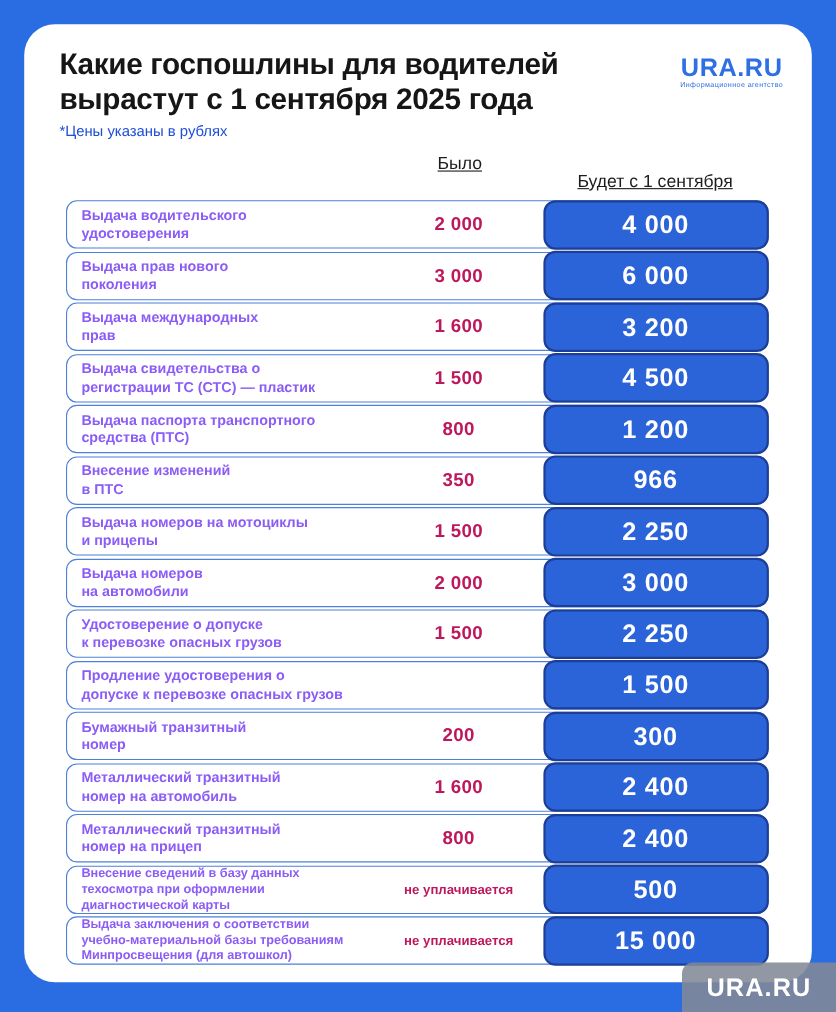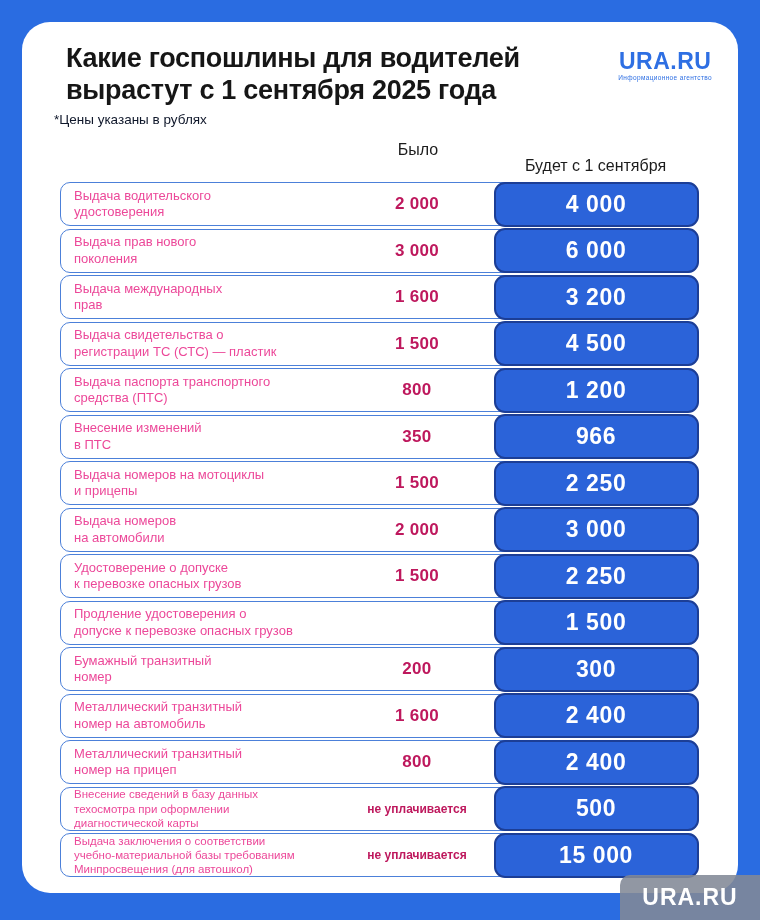--- a/index.html
+++ b/index.html
@@ -8,41 +8,41 @@
     background:#2A6CE1;
     font-family:"Liberation Sans","DejaVu Sans",sans-serif;
     position:relative;
   }
   .card {
     position:absolute; left:22px; top:22px;
     width:716px; height:871px;
     background:#ffffff; border-radius:28px;
   }
   .title {
-    margin:20px 115px 0 44px;
+    margin:20px 115px 0 32px;
     font-size:27px; font-weight:bold; line-height:32px;
     letter-spacing:-0.3px; color:#161616;
   }
   .logo { position:absolute; top:28px; right:26px; text-align:center; line-height:1; }
   .logo-main { font-size:23px; font-weight:bold; color:#2E6FE3; letter-spacing:0.5px; }
   .logo-tagline { font-size:6.5px; color:#2E6FE3; margin-top:2px; letter-spacing:0.35px; }
-  .note { margin:6px 0 0 32px; font-size:13.5px; color:#0f172a; }
-  .col-headers { display:flex; margin:14px 40px 0 38px; font-size:16px; color:#1c1c1c; }
+  .note { margin:6px 0 0 32px; font-size:13.5px; color:#1d4ed8; }
+  .col-headers { display:flex; margin:14px 40px 0 38px; font-size:16px; color:#1c1c1c;text-decoration:underline; }
   .col-headers .spacer { flex:1; }
   .col-was { width:150px; text-align:center; }
   .col-new { width:205px; text-align:center;margin-top:16px; }
   .rows { margin:7px 40px 0 38px; display:flex; flex-direction:column; gap:2.5px; }
   .row {
     position:relative; height:44px; flex:0 0 44px;
     background:#ffffff; border:1.5px solid #4C80D9; border-radius:10px;
     display:flex; align-items:center; padding-right:205px;
   }
   .label {
     flex:1; padding-left:13px;
-    font-size:13px; font-weight:normal; color:#ec4899;
+    font-size:13px; font-weight:bold; color:#8b5cf6;
     line-height:1.25; white-space:pre-line;
   }
   .old { width:150px; text-align:center; font-size:17px; font-weight:bold; color:#be185d; letter-spacing:0.3px; }
   .new {
     position:absolute; top:-1.5px; right:-1.5px; bottom:-1.5px; width:205px;
     background:#2B63D9; border:2px solid #1C3E96; border-radius:11px;
     color:#ffffff; font-size:23px; font-weight:bold; letter-spacing:0.6px;
     display:flex; align-items:center; justify-content:center;
   }
   .row.small .label { font-size:11.5px; line-height:1.22; }

